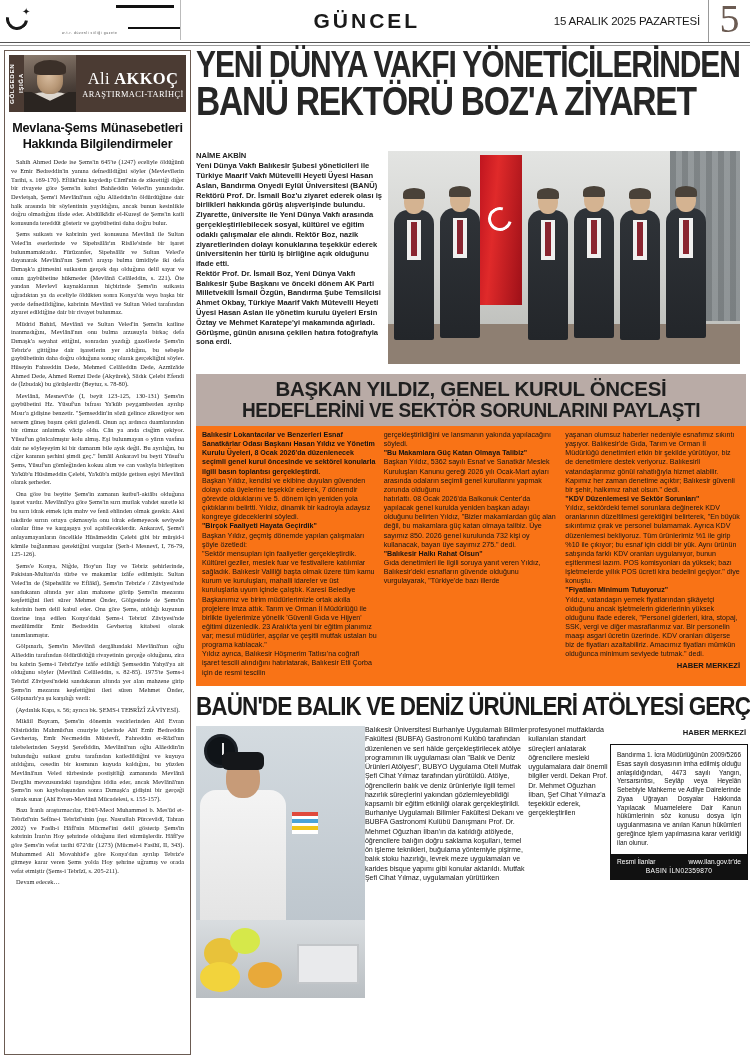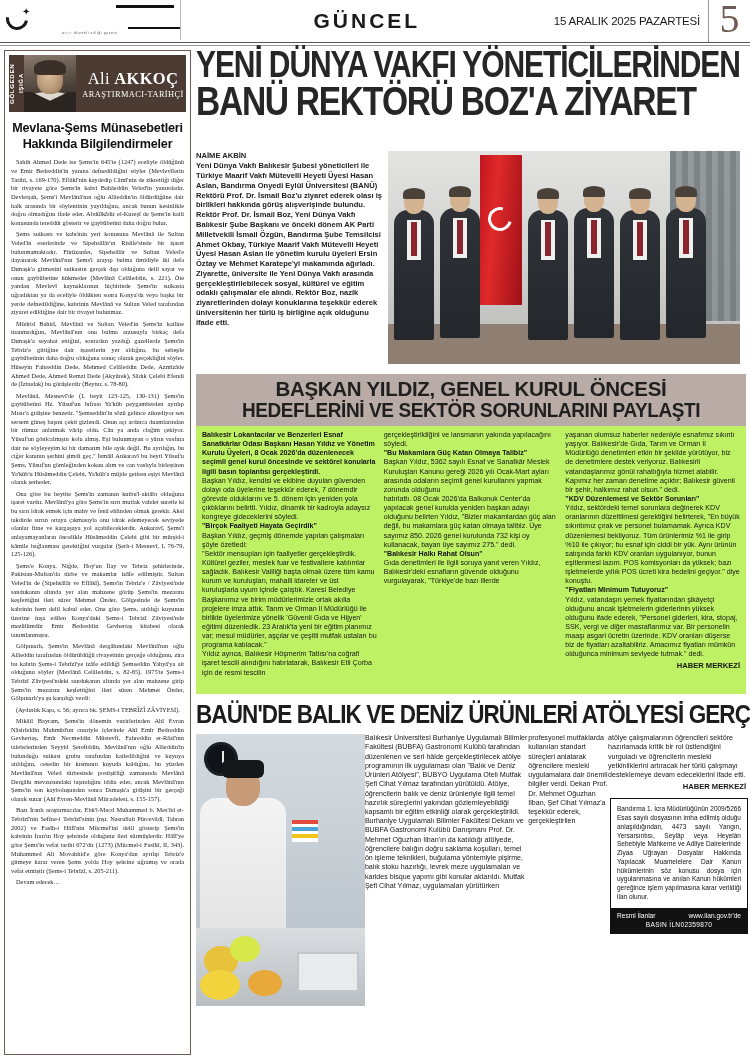--- a/index.html
+++ b/index.html
@@ -192,21 +192,21 @@
   }
   .hl2-l1 {
     font-weight: bold; font-size: 20.5px; color:#1f1f1f; letter-spacing: -0.3px;
     line-height: 1.02;
   }
   .hl2-l2 {
     font-weight: bold; font-size: 19px; color:#1f1f1f; letter-spacing: -0.4px;
     line-height: 1.05; transform: scaleY(1.06); transform-origin: center top;
   }
   .art2-body {
-    background:#bef264; padding: 5px 6px 16px 6px;
+    background:#f97316; padding: 5px 6px 8px 6px;
     display:flex; gap: 7px;
   }
   .a2col { width: 176px; font-size: 7.1px; line-height: 1.29; color:#141414; }
   .a2col p { margin: 0; }
   .credit { text-align:right; font-weight:bold; font-size: 7.6px; margin-top: 2px; }
 
   
   .art3 { margin-top: 9px; }
   .hl3 {
     font-weight: bold; font-size: 22.5px; color:#1c1c1c; letter-spacing: -0.9px;
@@ -322,22 +322,23 @@
     <div>
       <div class="hl1">
         <div>YENİ DÜNYA VAKFI YÖNETİCİLERİNDEN</div>
         <div class="l2">BANÜ REKTÖRÜ BOZ'A ZİYARET</div>
       </div>
       <div class="art1">
         <div class="art1-text">
           <div class="byline">NAİME AKBİN</div>
           <div class="bodytext" id="a1body">
               <p>Yeni Dünya Vakfı Balıkesir Şubesi yöneticileri ile Türkiye Maarif Vakfı Mütevelli Heyeti Üyesi Hasan Aslan, Bandırma Onyedi Eylül Üniversitesi (BANÜ) Rektörü Prof. Dr. İsmail Boz'u ziyaret ederek olası iş birlikleri hakkında görüş alışverişinde bulundu.</p>
+              <p>Ziyarette, üniversite ile Yeni Dünya Vakfı arasında gerçekleştirilebilecek sosyal, kültürel ve eğitim odaklı çalışmalar ele alındı. Rektör Boz, nazik ziyaretlerinden dolayı konuklarına teşekkür ederek üniversitenin her türlü iş birliğine açık olduğunu ifade etti.</p>
               <p>Rektör Prof. Dr. İsmail Boz, Yeni Dünya Vakfı Balıkesir Şube Başkanı ve önceki dönem AK Parti Milletvekili İsmail Özgün, Bandırma Şube Temsilcisi Ahmet Okbay, Türkiye Maarif Vakfı Mütevelli Heyeti Üyesi Hasan Aslan ile yönetim kurulu üyeleri Ersin Öztay ve Mehmet Karatepe'yi makamında ağırladı.</p>
-              <p>Ziyarette, üniversite ile Yeni Dünya Vakfı arasında gerçekleştirilebilecek sosyal, kültürel ve eğitim odaklı çalışmalar ele alındı. Rektör Boz, nazik ziyaretlerinden dolayı konuklarına teşekkür ederek üniversitenin her türlü iş birliğine açık olduğunu ifade etti.</p>
+              <p>Görüşme, günün anısına çekilen hatıra fotoğrafıyla sona erdi.</p>
             </div>
         </div>
         <div class="art1-photo">
           <div class="ph-wall"></div>
           <div class="ph-curtain"></div>
           <div class="ph-flag"></div>
           <div class="ph-floor"></div>
           <div class="ph-person" style="left:6px">
               <div class="hd"></div>
               <div class="hr"></div>
@@ -431,21 +432,20 @@
         </div>
         <div class="a3col" id="a3c1">
             <p>Balıkesir Üniversitesi Burhaniye Uygulamalı Bilimler Fakültesi (BUBFA) Gastronomi Kulübü tarafından düzenlenen ve seri hâlde gerçekleştirilecek atölye programının ilk uygulaması olan "Balık ve Deniz Ürünleri Atölyesi", BUBYO Uygulama Oteli Mutfak Şefi Cihat Yılmaz tarafından yürütüldü. Atölye, öğrencilerin balık ve deniz ürünleriyle ilgili temel hazırlık süreçlerini yakından gözlemleyebildiği kapsamlı bir eğitim etkinliği olarak gerçekleştirildi.</p>
             <p>Burhaniye Uygulamalı Bilimler Fakültesi Dekanı ve BUBFA Gastronomi Kulübü Danışmanı Prof. Dr. Mehmet Oğuzhan İlban'ın da katıldığı atölyede, öğrencilere balığın doğru saklama koşulları, temel ön işleme teknikleri, buğulama yöntemiyle pişirme, balık stoku hazırlığı, levrek meze uygulamaları ve karides bisque yapımı gibi konular aktarıldı. Mutfak Şefi Cihat Yılmaz, uygulamaları yürütürken</p>
           </div>
         <div class="a3col-narrow" id="a3c2">
             <p>profesyonel mutfaklarda kullanılan standart süreçleri anlatarak öğrencilere mesleki uygulamalara dair önemli bilgiler verdi. Dekan Prof. Dr. Mehmet Oğuzhan İlban, Şef Cihat Yılmaz'a teşekkür ederek, gerçekleştirilen</p>
           </div>
         <div style="width:138px">
           <div class="a3col-narrow" id="a3c3" style="width:100%;margin-bottom:6px">
-              <p>atölye çalışmalarının öğrencileri sektöre hazırlamada kritik bir rol üstlendiğini vurguladı ve öğrencilerin mesleki yetkinliklerini artıracak her türlü çalışmayı desteklemeye devam edeceklerini ifade etti.</p>
               <div class="credit">HABER MERKEZİ</div>
             </div>
           <div class="adalet">
             <div class="adalet-body">Bandırma 1. İcra Müdürlüğünün 2009/5266 Esas sayılı dosyasının imha edilmiş olduğu anlaşıldığından, 4473 sayılı Yangın, Yersarsıntısı, Seylâp veya Heyelân Sebebiyle Mahkeme ve Adliye Dairelerinde Ziyaa Uğrayan Dosyalar Hakkında Yapılacak Muamelelere Dair Kanun hükümlerinin söz konusu dosya için uygulanmasına ve anılan Kanun hükümleri gereğince işlem yapılmasına karar verildiği ilan olunur.</div>
             <div class="adalet-foot">
               <div class="r1">
                 <span>Resmi İlanlar</span>
                 <span>www.ilan.gov.tr'de</span>
               </div>
               <div class="r2">BASIN    İLN02359870</div>

